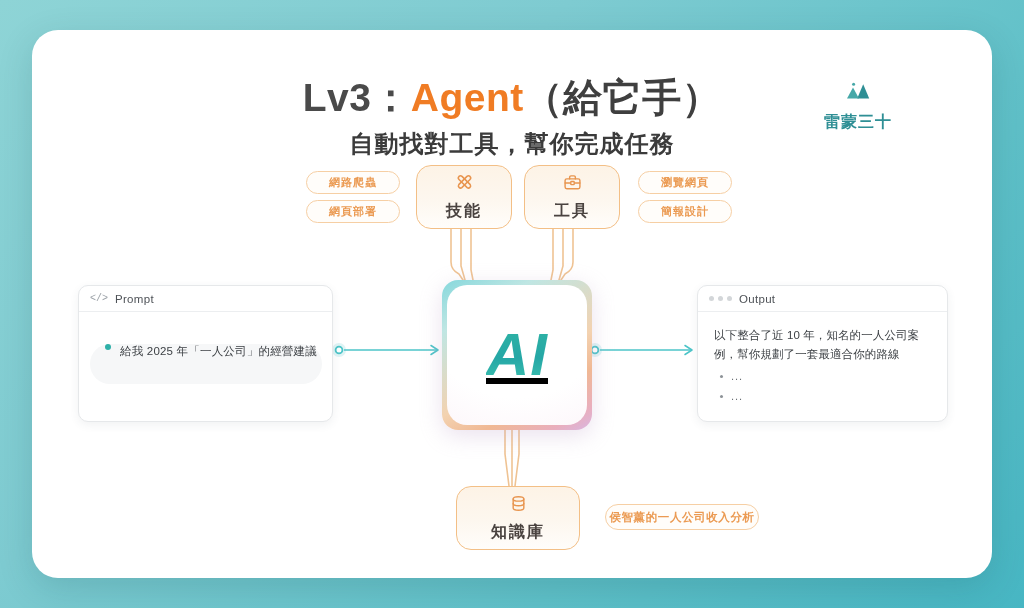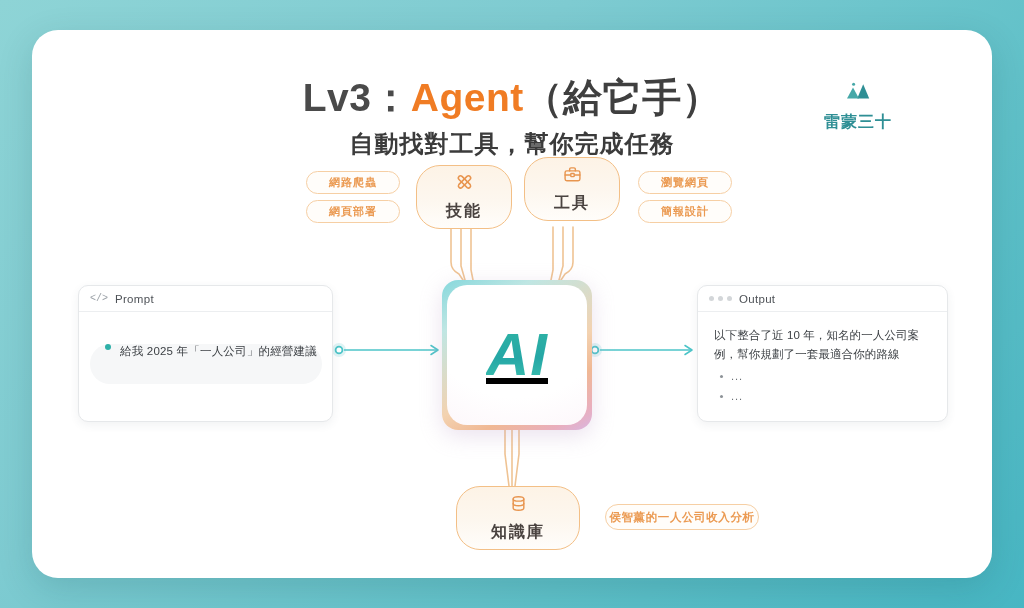--- a/index.html
+++ b/index.html
@@ -100,36 +100,36 @@
   .pill-r2 { left: 606px; top: 170px; width: 92px; height: 21px; }
   .pill-kb {
     left: 573px; top: 474px; width: 152px; height: 24px;
     font-size: 11.5px; letter-spacing: 0.6px;
   }
 
   
   .node {
     position: absolute;
     border: 1.6px solid #f3bf86;
-    border-radius: 24px;
+    border-radius: 15px;
     background: linear-gradient(180deg, #fdf3e6 0%, #fdf7ef 55%, #fffdfa 100%);
     display: flex;
     flex-direction: column;
     align-items: center;
     justify-content: center;
     gap: 5px;
   }
   .node-label {
     font-size: 16px;
     font-weight: bold;
     color: #4a4340;
     letter-spacing: 2px;
   }
   .node-skill { left: 384px; top: 135px; width: 94px; height: 62px; }
-  .node-tool  { left: 492px; top: 127px; width: 94px; height: 62px; }
+  .node-tool  { left: 492px; top: 135px; width: 94px; height: 62px; }
   .node-kb    { left: 424px; top: 456px; width: 122px; height: 62px; }
 
   
   .wires { position: absolute; left: 0; top: 0; width: 960px; height: 548px; pointer-events: none; }
 
   
   .ai-wrap {
     position: absolute;
     left: 410px;
     top: 250px;

